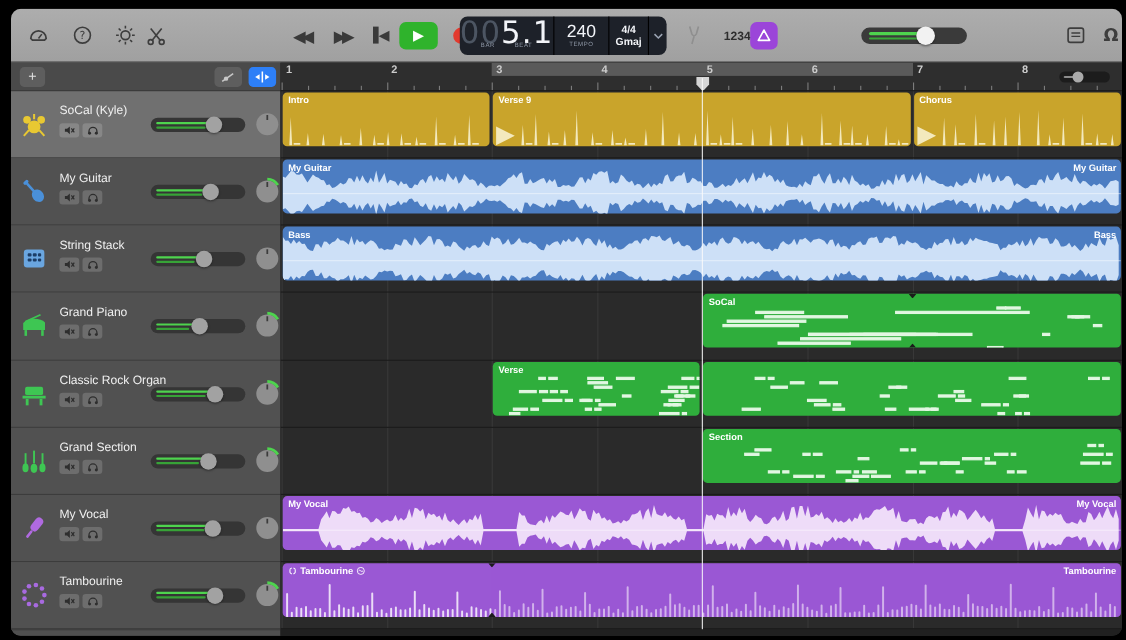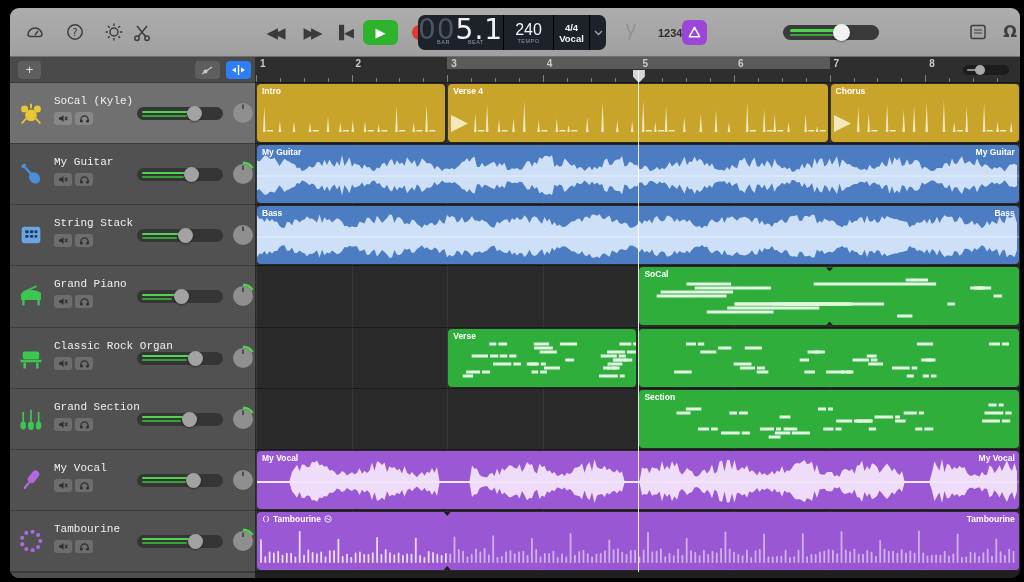--- a/index.html
+++ b/index.html
@@ -60,21 +60,21 @@
   #headers-col { width:245px; background:#505050; display:flex; flex-direction:column; }
   #headers-top { height:26px; background:#4a4a4a; border-bottom:1px solid #383838; position:relative; }
   #add-track-btn { position:absolute; left:8px; top:4px; width:23px; height:18px; background:#5e5e5e;
                    border-radius:4px; color:#e0e0e0; font-size:13px; line-height:17px; text-align:center; }
   .hdr-mini-btn { position:absolute; top:4px; width:25px; height:18px; border-radius:4px; background:#5e5e5e;
                   display:flex; align-items:center; justify-content:center; }
   #automation-btn { left:185px; }
   #catch-btn { left:216px; background:#2d7ff7; }
   .hdr-mini-btn svg { width:15px; height:12px; }
 
-  #track-headers { flex:1;font-family:Liberation Mono, monospace; }
+  #track-headers { flex:1; }
   .thead { position:relative; height:61.125px; background:#515151; border-bottom:1px solid #3c3c3c; }
   .thead.selected { background:#707070; }
   .ticon { position:absolute; left:7px; top:16px; width:28px; height:28px; }
   .ticon svg { width:100%; height:100%; }
   .tname { position:absolute; left:44px; top:12px; font-size:11px; color:#f0f0f0; }
   .tbtns { position:absolute; left:44px; top:29px; display:flex; gap:3px; }
   .tbtn { width:18px; height:13px; border-radius:3px; background:rgba(255,255,255,.16);
           display:flex; align-items:center; justify-content:center; }
   .tbtn svg { width:11px; height:9px; }
   .tslider { position:absolute; left:127px; top:24px; width:86px; height:13px; background:#353535; border-radius:7px; }
@@ -94,21 +94,21 @@
   .rnum { position:absolute; top:1px; font-size:10px; font-weight:bold; color:#cccccc; }
   .tick { position:absolute; bottom:0; width:1px; background:#7d7d7d; }
   #zoom-slider { position:absolute; top:8px; width:46px; height:10px; background:#1c1c1c; border-radius:5px; }
   #zoom-slider .fill { position:absolute; left:4px; top:4px; height:2px; background:#8d8d8d; border-radius:2px; }
   #zoom-slider .zknob { position:absolute; top:0px; width:10px; height:10px; border-radius:50%; background:#aaaaaa; }
   #ph-marker { position:absolute; top:13px; width:12px; height:13px; background:#d6d6d6;
                clip-path:polygon(0 0,100% 0,100% 50%,50% 100%,0 50%); }
   #lanes { position:absolute; left:0; top:26px; width:765px; height:489px; background:#2a2a2a; overflow:hidden; }
   .gridline { position:absolute; top:0; bottom:0; width:1px; background:#383838; }
   .lrow { position:relative; height:61.125px; border-bottom:1px solid #1b1b1b; }
-  .region { position:absolute; top:1px; height:58px; border-radius:4px; overflow:hidden; }
+  .region { position:absolute; top:1px; height:49px; border-radius:4px; overflow:hidden; }
   .region .wf { position:absolute; left:0; top:0; }
   .rlabel { position:absolute; left:5px; top:2px; font-size:8.5px; font-weight:bold; color:#ffffff;
             display:flex; align-items:center; gap:3px; z-index:2; white-space:nowrap; }
   .rlabel svg { width:8px; height:8px; }
   .rlabel-r { position:absolute; right:4px; top:2px; font-size:8.5px; font-weight:bold; color:#ffffff; z-index:2; }
   .dimpart { position:absolute; top:0; bottom:0; opacity:.32; z-index:1; }
   .notch { position:absolute; width:7px; height:4px; background:#1b1b1b; z-index:3; }
   .notch.t { top:0; clip-path:polygon(0 0,100% 0,50% 100%); }
   .notch.b { bottom:0; clip-path:polygon(50% 0,0 100%,100% 100%); }
   #playhead-line { position:absolute; top:14px; bottom:6px; width:1.5px; background:rgba(250,250,250,.9); z-index:6; }
@@ -183,21 +183,21 @@
             <span>BAR</span>
             <span>BEAT</span>
           </div>
       </div>
       <div class="lcd-sec lcd-tempo">
         <div class="v">240</div>
         <div class="l">TEMPO</div>
       </div>
       <div class="lcd-sec lcd-key">
         <div>4/4</div>
-        <div>Vocal</div>
+        <div>Gmaj</div>
       </div>
       <div class="lcd-chev">
         <svg width="9" height="6" viewBox="0 0 9 6">
             <polyline points="1,1 4.5,4.5 8,1" fill="none" stroke="currentColor" stroke-width="1.4"></polyline>
           </svg>
       </div>
     </div>
 
     <span id="tuner-icon" class="tbicon" style="left:612px">
       <svg viewBox="0 0 18 20" stroke="#8f8f8f" stroke-width="1.5" fill="none">
@@ -619,21 +619,21 @@
     <span class="rlabel">
                 <span>Intro</span>
               </span>
 
   <svg class="wf" width="188" height="58" viewBox="0 0 188 58" fill="#f3e9bd" stroke="none">
                 <path d="M6.0 48 L7.3 22.4 L8.6 48 Z M10.0 46 h6 v1.6 h-6 Z M21.6 48 L22.9 37.0 L24.2 48 Z M35.7 48 L37.0 37.5 L38.3 48 Z M51.7 48 L53.0 38.7 L54.3 48 Z M55.7 46 h6 v1.6 h-6 Z M69.7 48 L71.0 32.1 L72.3 48 Z M82.0 48 L83.3 38.5 L84.6 48 Z M86.0 46 h6 v1.6 h-6 Z M94.5 48 L95.8 36.0 L97.1 48 Z M106.7 48 L108.0 37.1 L109.3 48 Z M110.7 46 h6 v1.6 h-6 Z M120.4 48 L121.7 40.3 L123.0 48 Z M124.4 46 h6 v1.6 h-6 Z M138.2 48 L139.5 21.7 L140.8 48 Z M142.2 46 h6 v1.6 h-6 Z M155.4 48 L156.7 38.5 L158.0 48 Z M159.4 46 h6 v1.6 h-6 Z M168.3 48 L169.6 20.3 L170.9 48 Z M172.3 46 h6 v1.6 h-6 Z "></path>
               </svg>
             </div>
             <div class="region" style="left: 193.2px; width: 379.4px; background: rgb(201, 164, 43);">
     <span class="rlabel">
-                <span>Verse 4</span>
+                <span>Verse 9</span>
               </span>
 
   <svg class="wf" width="379" height="58" viewBox="0 0 379 58" fill="#f3e9bd" stroke="none">
                 <path d="M3 48 L3 31 L20 39.5 Z M26.0 48 L27.3 29.4 L28.6 48 Z M30.0 46 h6 v1.6 h-6 Z M37.8 48 L39.1 19.7 L40.4 48 Z M49.7 48 L51.0 35.6 L52.3 48 Z M53.7 46 h6 v1.6 h-6 Z M64.2 48 L65.5 34.2 L66.8 48 Z M75.0 48 L76.3 16.4 L77.6 48 Z M89.4 48 L90.7 36.3 L92.0 48 Z M93.4 46 h6 v1.6 h-6 Z M107.5 48 L108.8 34.2 L110.1 48 Z M111.5 46 h6 v1.6 h-6 Z M119.3 48 L120.6 40.9 L121.9 48 Z M123.3 46 h6 v1.6 h-6 Z M137.9 48 L139.2 33.2 L140.5 48 Z M153.3 48 L154.6 17.6 L155.9 48 Z M168.0 48 L169.3 36.5 L170.6 48 Z M182.9 48 L184.2 37.0 L185.5 48 Z M193.9 48 L195.2 16.4 L196.5 48 Z M197.9 46 h6 v1.6 h-6 Z M206.0 48 L207.3 38.1 L208.6 48 Z M210.0 46 h6 v1.6 h-6 Z M216.8 48 L218.1 22.1 L219.4 48 Z M220.8 46 h6 v1.6 h-6 Z M235.0 48 L236.3 32.9 L237.6 48 Z M251.5 48 L252.8 29.3 L254.1 48 Z M266.7 48 L268.0 26.1 L269.3 48 Z M279.7 48 L281.0 38.0 L282.3 48 Z M297.9 48 L299.2 18.7 L300.5 48 Z M301.9 46 h6 v1.6 h-6 Z M314.9 48 L316.2 25.6 L317.5 48 Z M318.9 46 h6 v1.6 h-6 Z M325.4 48 L326.7 30.2 L328.0 48 Z M329.4 46 h6 v1.6 h-6 Z M339.3 48 L340.6 37.9 L341.9 48 Z M356.3 48 L357.6 30.6 L358.9 48 Z M360.3 46 h6 v1.6 h-6 Z M367.8 48 L369.1 42.5 L370.4 48 Z M371.8 46 h6 v1.6 h-6 Z "></path>
               </svg>
             </div>
             <div class="region" style="left: 575.6px; width: 188.2px; background: rgb(201, 164, 43);">
     <span class="rlabel">
                 <span>Chorus</span>
               </span>

